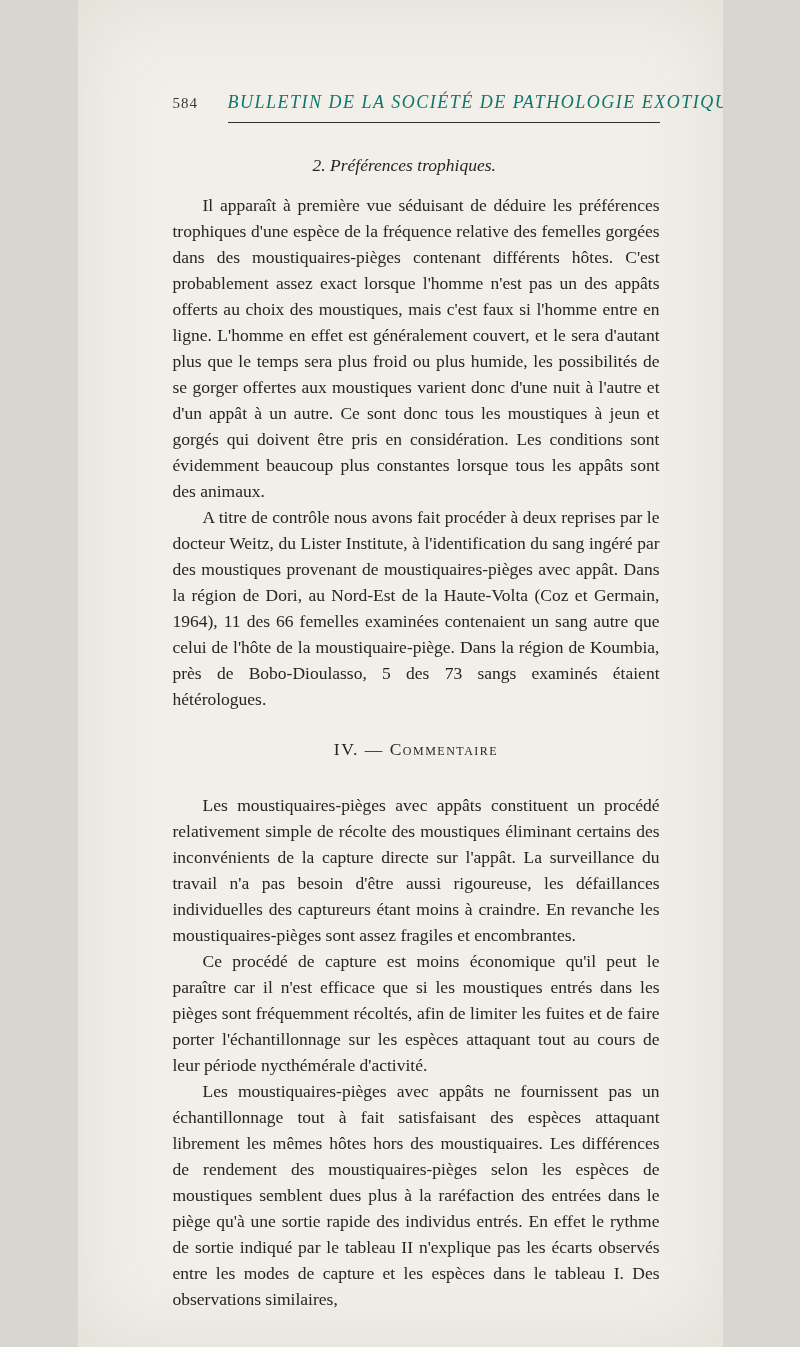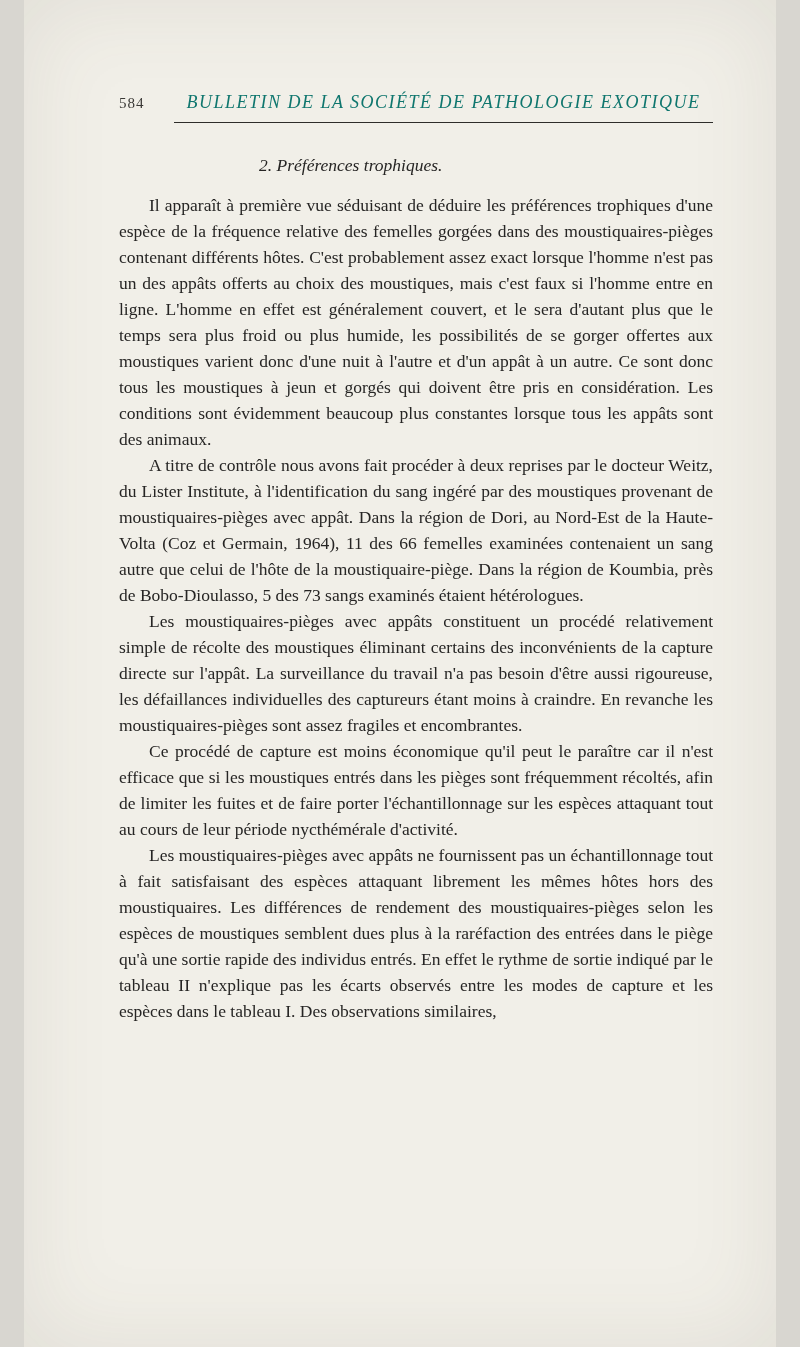--- a/index.html
+++ b/index.html
@@ -2,21 +2,21 @@
 <html><head>
 <meta charset="utf-8">
 <style>
   html, body {
     margin: 0;
     padding: 0;
     background: #d8d6d0;
   }
   .page {
     position: relative;
-    width: 752px;
+    width: 645px;
     height: 1347px;
     margin: 0 auto;
     background: #f1efe8;
     box-shadow: inset 0 0 90px rgba(90,80,60,0.10);
     box-sizing: border-box;
     padding: 92px 63px 0 95px;
     font-family: "Liberation Serif", "DejaVu Serif", serif;
     color: #262524;
     overflow: hidden;
   }
@@ -84,20 +84,21 @@
   <div class="header-rule"></div>
 
   <div class="body-text">
 
     <h3 class="sub-heading">2. Préférences trophiques.</h3>
 
     <p class="body-para">Il apparaît à première vue séduisant de déduire les préférences trophiques d'une espèce de la fréquence relative des femelles gorgées dans des moustiquaires-pièges contenant différents hôtes. C'est probablement assez exact lorsque l'homme n'est pas un des appâts offerts au choix des moustiques, mais c'est faux si l'homme entre en ligne. L'homme en effet est généralement couvert, et le sera d'autant plus que le temps sera plus froid ou plus humide, les possibilités de se gorger offertes aux moustiques varient donc d'une nuit à l'autre et d'un appât à un autre. Ce sont donc tous les moustiques à jeun et gorgés qui doivent être pris en considération. Les conditions sont évidemment beaucoup plus constantes lorsque tous les appâts sont des animaux.</p>
 
     <p class="body-para">A titre de contrôle nous avons fait procéder à deux reprises par le docteur Weitz, du Lister Institute, à l'identification du sang ingéré par des moustiques provenant de moustiquaires-pièges avec appât. Dans la région de Dori, au Nord-Est de la Haute-Volta (Coz et Germain, 1964), 11 des 66 femelles examinées contenaient un sang autre que celui de l'hôte de la moustiquaire-piège. Dans la région de Koumbia, près de Bobo-Dioulasso, 5 des 73 sangs examinés étaient hétérologues.</p>
 
+    <h3 class="center-heading">IV. — Commentaire</h3>
 
     <p class="body-para">Les moustiquaires-pièges avec appâts constituent un procédé relativement simple de récolte des moustiques éliminant certains des inconvénients de la capture directe sur l'appât. La surveillance du travail n'a pas besoin d'être aussi rigoureuse, les défaillances individuelles des captureurs étant moins à craindre. En revanche les moustiquaires-pièges sont assez fragiles et encombrantes.</p>
 
     <p class="body-para">Ce procédé de capture est moins économique qu'il peut le paraître car il n'est efficace que si les moustiques entrés dans les pièges sont fréquemment récoltés, afin de limiter les fuites et de faire porter l'échantillonnage sur les espèces attaquant tout au cours de leur période nycthémérale d'activité.</p>
 
     <p class="body-para">Les moustiquaires-pièges avec appâts ne fournissent pas un échantillonnage tout à fait satisfaisant des espèces attaquant librement les mêmes hôtes hors des moustiquaires. Les différences de rendement des moustiquaires-pièges selon les espèces de moustiques semblent dues plus à la raréfaction des entrées dans le piège qu'à une sortie rapide des individus entrés. En effet le rythme de sortie indiqué par le tableau II n'explique pas les écarts observés entre les modes de capture et les espèces dans le tableau I. Des observations similaires,</p>
 
   </div>
 </div>
 

